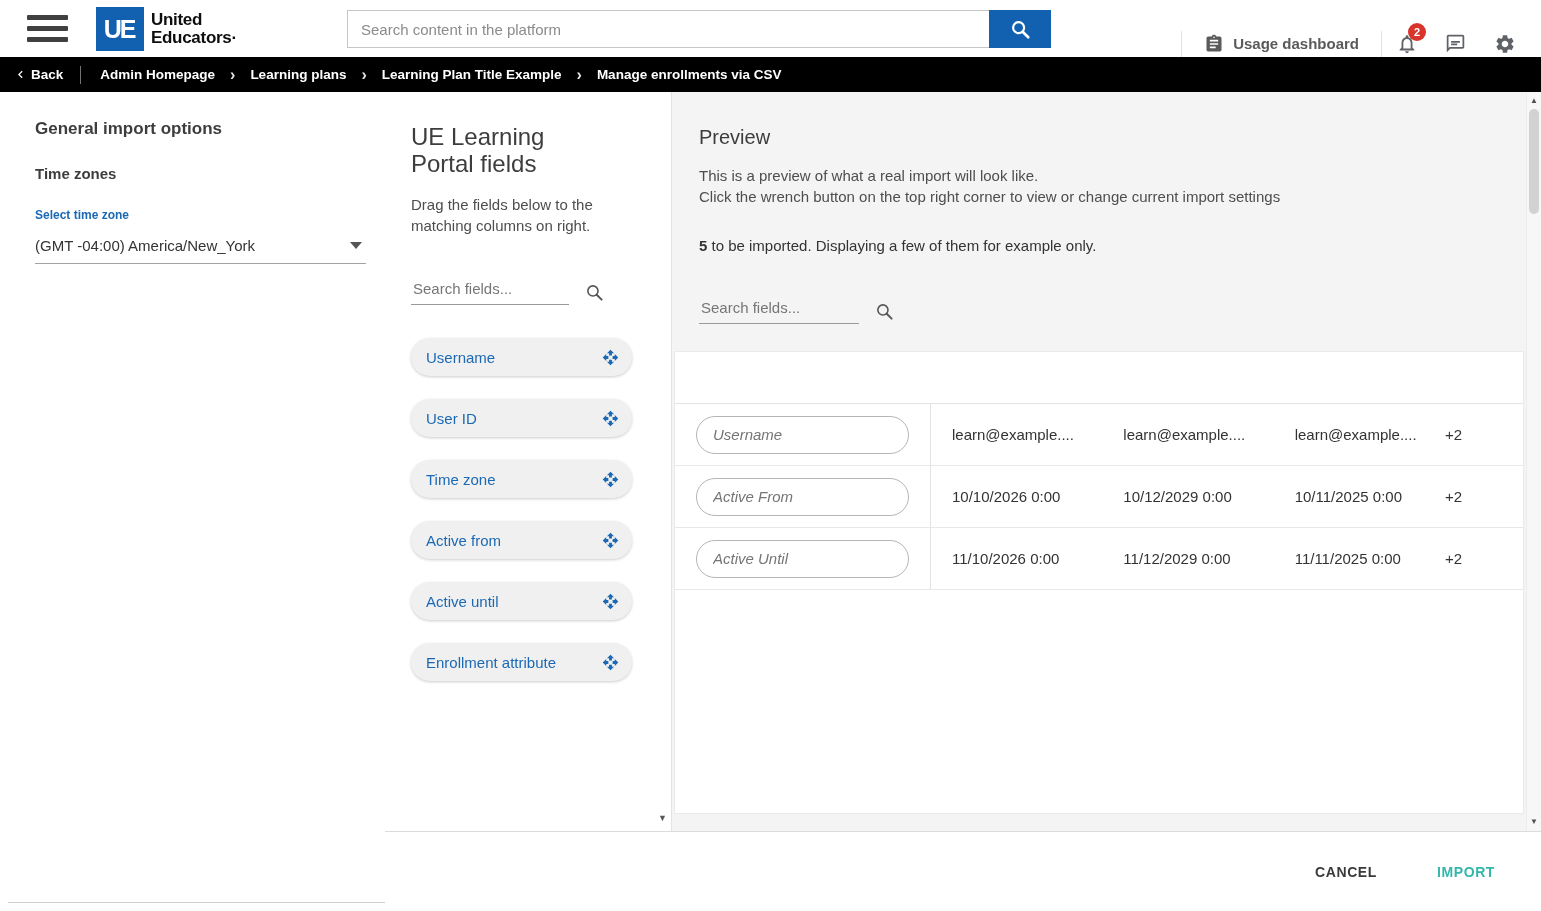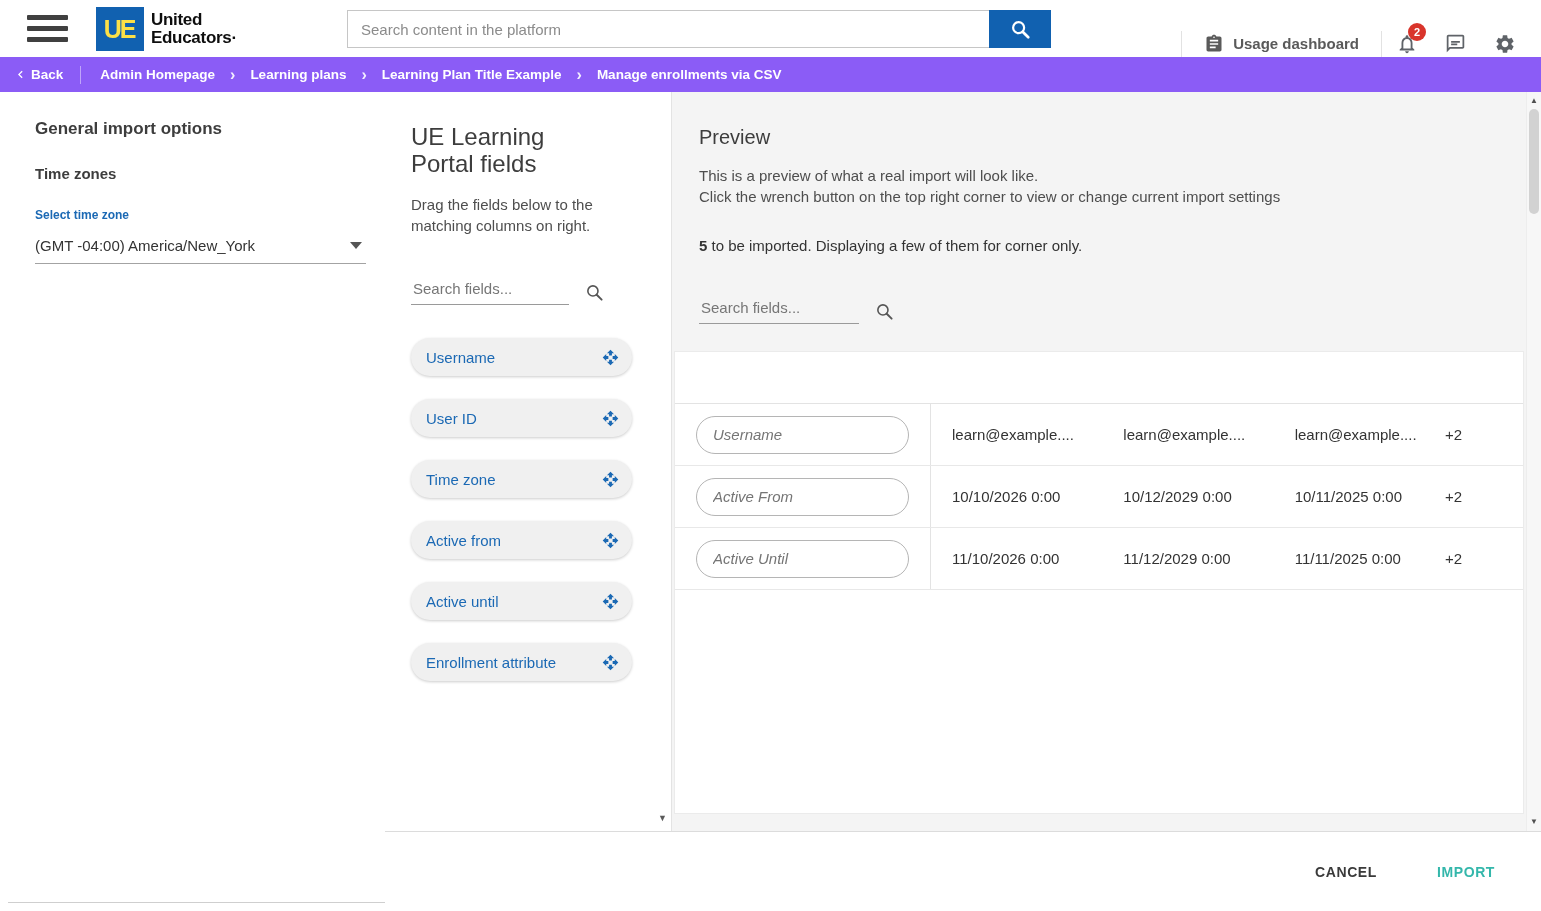--- a/index.html
+++ b/index.html
@@ -8,35 +8,35 @@
     font-family:"Liberation Sans","DejaVu Sans",sans-serif;
     background:#fff; color:#3d3d3d; position:relative; overflow:hidden;
   }
   button { font-family:inherit; }
 
   
   .header { position:absolute; top:0; left:0; width:1541px; height:57px; background:#fff; z-index:5; }
   .hamburger { position:absolute; left:27px; top:15px; width:41px; height:27px; display:flex; flex-direction:column; justify-content:space-between; background:none; border:none; cursor:pointer; }
   .hamburger span { display:block; height:5px; background:#404040; border-radius:1px; }
   .logo-wrap { position:absolute; left:96px; top:7px; display:flex; align-items:center; }
-  .logo-box { width:48px; height:44px; background:#1161b0; color:#fde047; display:flex; align-items:center; justify-content:center; font-weight:800; font-size:25px; letter-spacing:-2px; padding-right:2px; }
+  .logo-box { width:48px; height:44px; background:#1161b0; color:#ffffff; display:flex; align-items:center; justify-content:center; font-weight:800; font-size:25px; letter-spacing:-2px; padding-right:2px; }
   .brand { margin-left:7px; font-weight:700; font-size:17px; line-height:18px; color:#0e0e0e; letter-spacing:-0.3px; }
   .searchbar { position:absolute; left:347px; top:10px; display:flex; height:38px; }
   .searchbar input { width:642px; height:38px; border:1px solid #c6c6c6; border-right:none; padding:0 13px; font-size:15px; color:#333; outline:none; font-family:inherit; background:#fff; }
   .searchbar input::placeholder { color:#8b8b8b; }
   .search-btn { width:62px; height:38px; background:#1161b0; border:none; display:flex; align-items:center; justify-content:center; cursor:pointer; }
   .header-right { position:absolute; right:0; top:15px; height:57px; display:flex; align-items:center; }
   .vdiv { width:1px; height:26px; background:#e2e2e2; }
   .usage-btn { display:flex; align-items:center; gap:9px; padding:0 22px; height:57px; background:none; border:none; cursor:pointer; color:#5a5a5a; font-weight:700; font-size:15px; }
   .icon-btn { position:relative; width:49px; height:57px; background:none; border:none; display:flex; align-items:center; justify-content:center; cursor:pointer; color:#5f6368; }
   .gear-pad { margin-right:12px; }
   .badge { position:absolute; top:8px; left:26px; min-width:18px; height:18px; border-radius:50%; background:#d9342b; color:#fff; font-size:11px; font-weight:700; display:flex; align-items:center; justify-content:center; padding:0 3px; }
 
   
-  .crumbbar { position:absolute; top:57px; left:0; width:1541px; height:35px; background:#8b5cf6; display:flex; align-items:center; color:#fff; z-index:5; }
+  .crumbbar { position:absolute; top:57px; left:0; width:1541px; height:35px; background:#000000; display:flex; align-items:center; color:#fff; z-index:5; }
   .back-btn { display:flex; align-items:center; gap:3px; padding:0 17px 0 13px; height:35px; background:none; border:none; color:#fff; font-weight:700; font-size:13.5px; cursor:pointer; }
   .crumb-div { width:1px; height:18px; background:rgba(255,255,255,0.45); }
   .crumbs { display:flex; align-items:center; margin-left:19px; gap:15px; }
   .crumb { color:#fff; font-weight:700; font-size:13.5px; cursor:pointer; white-space:nowrap; }
   .crumb-sep { font-size:16px; font-weight:700; opacity:0.9; line-height:1; }
 
   
   .left-col { position:absolute; top:92px; left:8px; width:385px; height:811px; background:#fff; border-right:1px solid #e3e3e3; border-bottom:1px solid #cfcfcf; padding:27px 28px 0 27px; }
   .left-title { font-size:17px; font-weight:700; color:#3d3d3d; margin-bottom:26px; }
   .left-section-title { font-size:15px; font-weight:700; color:#3d3d3d; margin-bottom:26px; }
@@ -242,21 +242,21 @@
 
   <span class="mid-scroll-arrow">▼</span>
 </div>
 
 <div class="right-col">
   <div class="preview-head">
     <div class="preview-title">Preview</div>
     <div class="preview-desc">This is a preview of what a real import will look like.</div>
     <div class="preview-desc">Click the wrench button on the top right corner to view or change current import settings</div>
     <div class="import-count">
-      <b>5</b><span> to be imported. Displaying a few of them for corner only.</span>
+      <b>5</b><span> to be imported. Displaying a few of them for example only.</span>
     </div>
     <div class="search-line preview-search">
       <input type="text" placeholder="Search fields..." style="">
       <svg class="mag" width="19" height="19" viewBox="0 0 24 24">
         <circle cx="10" cy="10" r="6.4" fill="none" stroke="#555555" stroke-width="2"></circle>
         <line x1="14.8" y1="14.8" x2="21" y2="21" stroke="#555555" stroke-width="2.4" stroke-linecap="round"></line>
       </svg>
     </div>
   </div>
 

